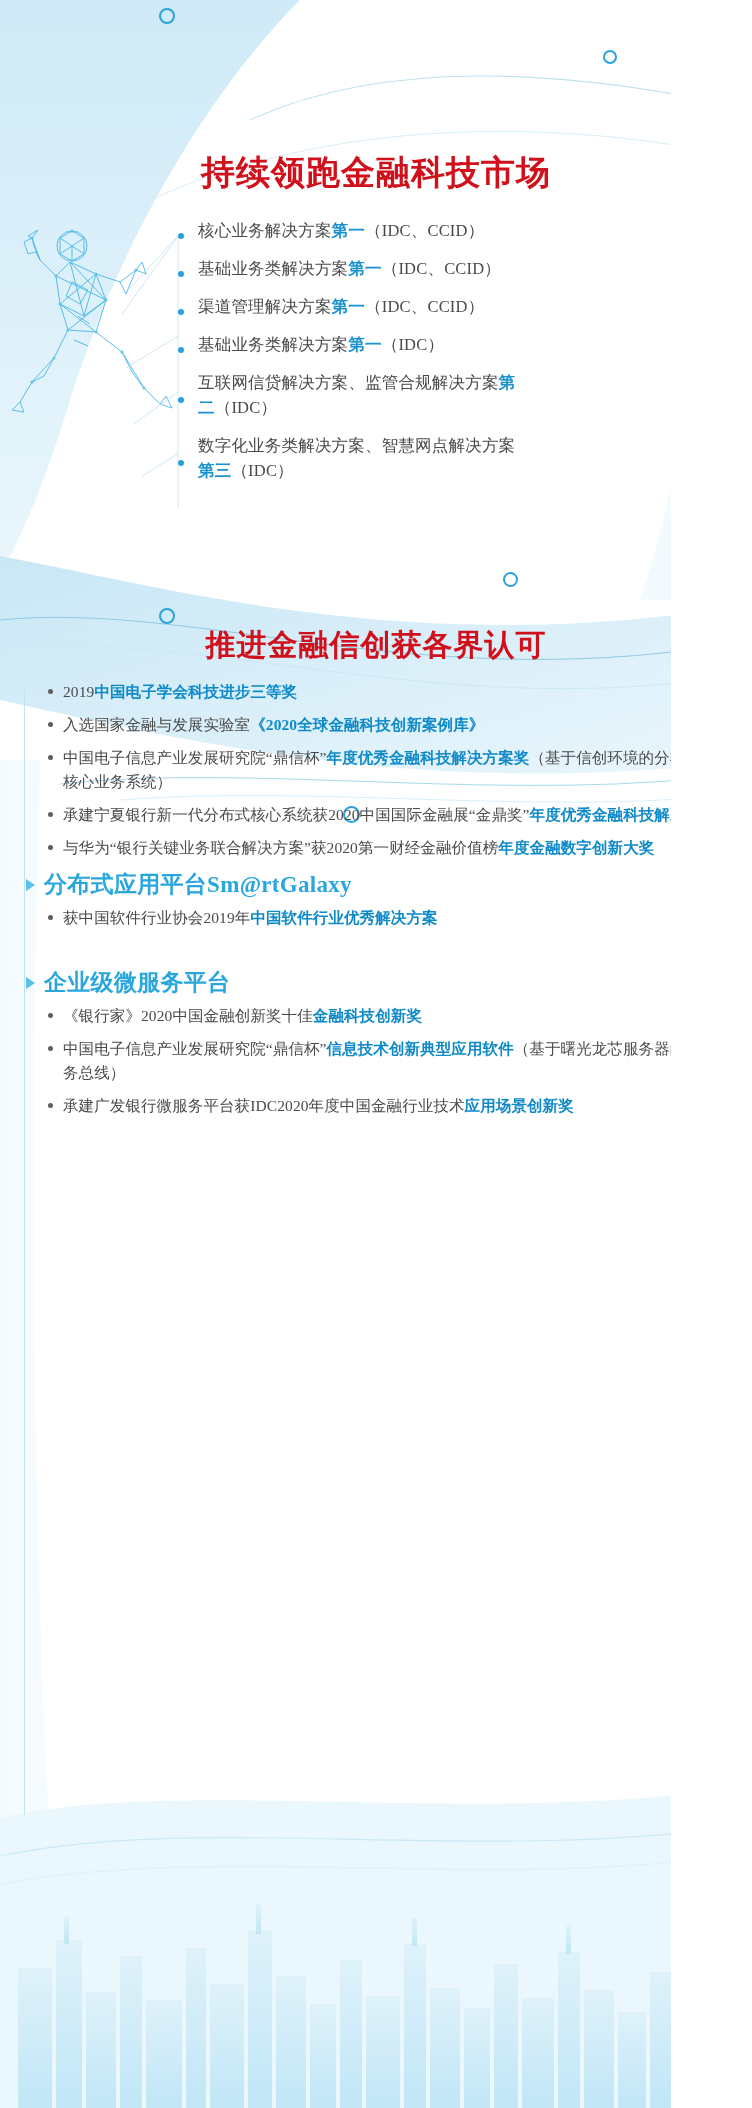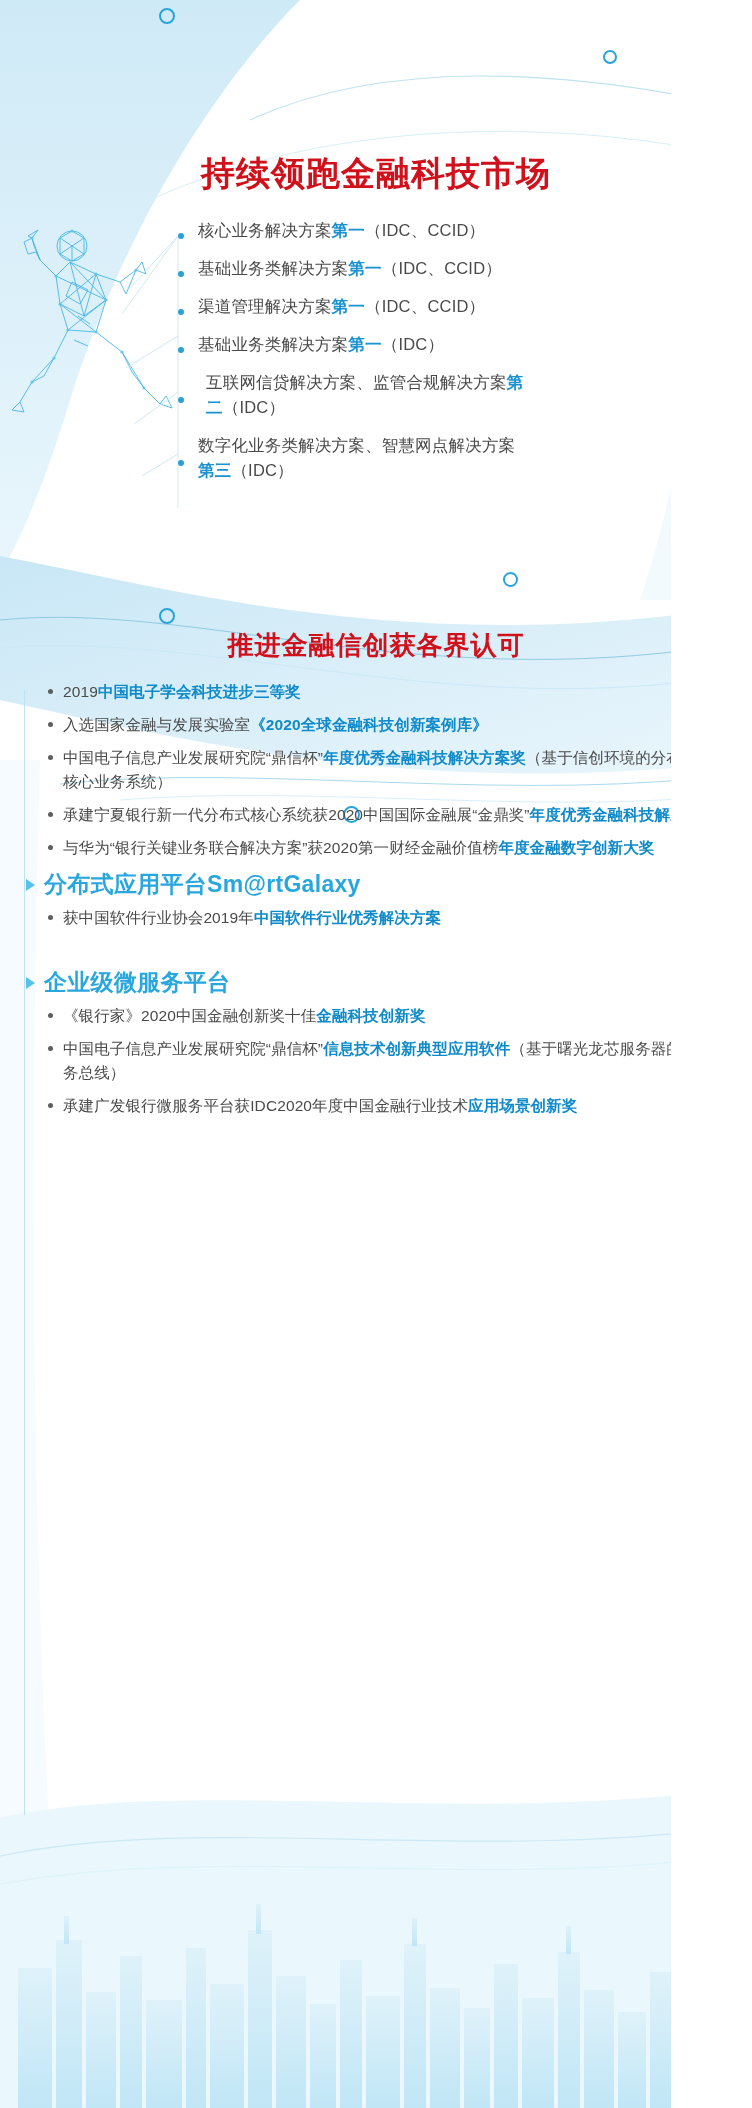--- a/index.html
+++ b/index.html
@@ -8,20 +8,21 @@
     font-family:"Liberation Sans","DejaVu Sans",sans-serif;
     background:#ffffff;
     -webkit-font-smoothing:antialiased;
   }
   .poster{
     position:relative;
     width:671px;
     height:2108px;
     overflow:hidden;
     background:#ffffff;
+    font-family:Liberation Serif, serif;
   }
 
   
   .bg-layer{position:absolute;left:0;top:0;width:752px;height:2108px;pointer-events:none;}
   .bg-svg{display:block;width:752px;height:2108px;}
 
   
   .ring{
     position:absolute;
     border:2.5px solid #29a3dc;
@@ -77,21 +78,21 @@
     line-height:25px;
     color:#4a4a4a;
     letter-spacing:0.2px;
   }
   .rank{color:#1b93d1;font-weight:bold;}
 
   
   .sec2-title{
     position:absolute;
     left:0; top:625px; width:752px;
-    font-size:26px;
+    font-size:30px;
     line-height:40px;
   }
 
   .sec2-body{
     position:absolute;
     left:0; top:680px;
     width:752px;
   }
   .group{
     position:relative;
@@ -306,21 +307,21 @@
         <span class="s1-text"><span>渠道管理解决方案</span><span class="rank">第一</span><span>（IDC、CCID）</span></span>
       </div>
 
       <div class="s1-item">
         <span class="s1-dot"></span>
         <span class="s1-text"><span>基础业务类解决方案</span><span class="rank">第一</span><span>（IDC）</span></span>
       </div>
 
       <div class="s1-item">
         <span class="s1-dot"></span>
-        <span class="s1-text" style="max-width:330px;margin-left:8px;"><span>互联网信贷解决方案、监管合规解决方案</span><span class="rank">第二</span><span>（IDC）</span></span>
+        <span class="s1-text" style="max-width:330px;"><span>互联网信贷解决方案、监管合规解决方案</span><span class="rank">第二</span><span>（IDC）</span></span>
       </div>
 
       <div class="s1-item">
         <span class="s1-dot"></span>
         <span class="s1-text" style="max-width:330px;"><span>数字化业务类解决方案、智慧网点解决方案</span><span class="rank">第三</span><span>（IDC）</span></span>
       </div>
 
     </div>
   </div>
 

